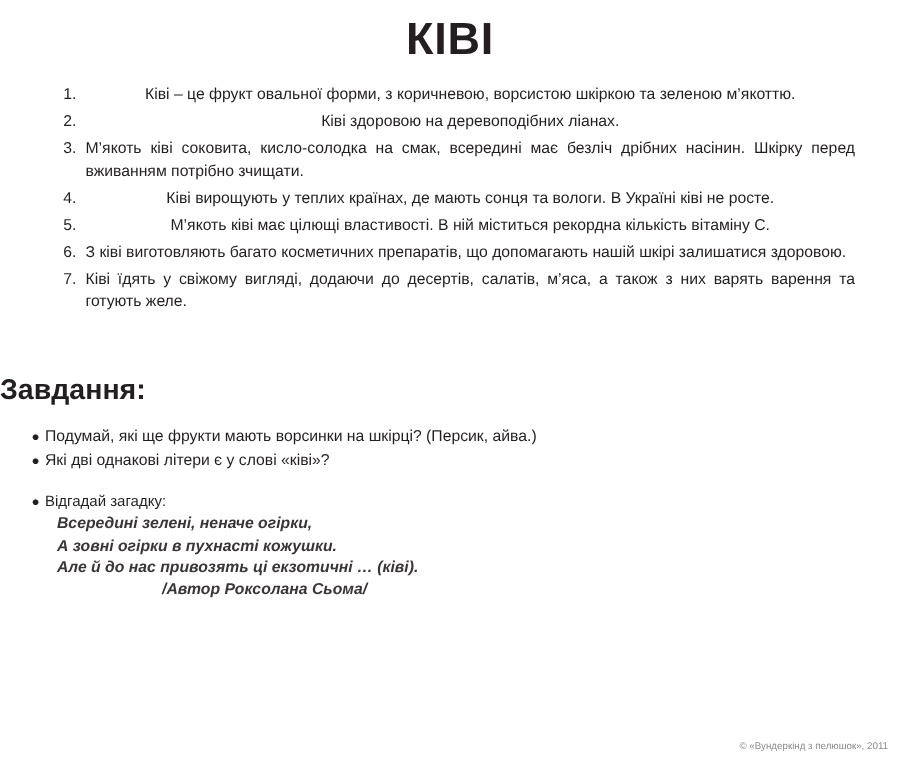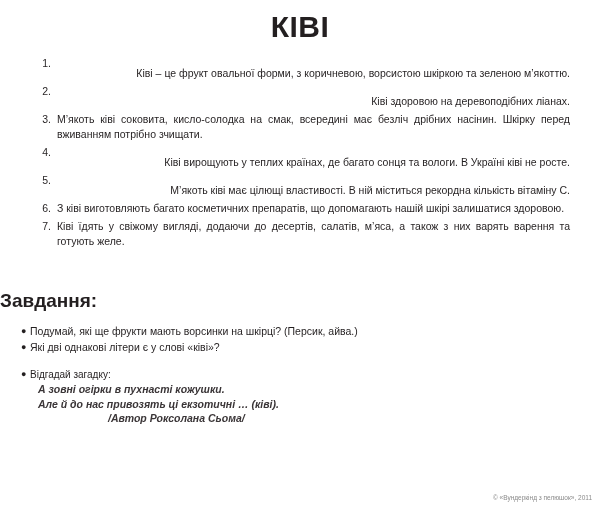--- a/index.html
+++ b/index.html
@@ -57,22 +57,21 @@
   }
   .fact-text {
     flex: 1 1 auto;
     font-size: 10.5px;
     line-height: 15px;
     text-align: justify;
     text-justify: inter-word;
     color: #231f20;
   }
   .fact-text.last-line-tight {
-    text-align: right;
-    margin-top: 10px;
+    text-align: center;
   }
 
   
   .tasks-heading {
     text-align: left;
     font-size: 19px;
     font-weight: bold;
     margin: 0;
     padding-top: 39px;
     line-height: 1;
@@ -167,21 +166,21 @@
       <span class="fact-text last-line-tight">Ківі здоровою на деревоподібних ліанах.</span>
     </div>
 
     <div class="fact-row">
       <span class="fact-num">3.</span>
       <span class="fact-text">М’якоть ківі соковита, кисло-солодка на смак, всередині має безліч дрібних насінин. Шкірку перед вживанням потрібно зчищати.</span>
     </div>
 
     <div class="fact-row">
       <span class="fact-num">4.</span>
-      <span class="fact-text last-line-tight">Ківі вирощують у теплих країнах, де багато сонця та вологи. В Україні ківі не росте.</span>
+      <span class="fact-text last-line-tight">Ківі вирощують у теплих країнах, де мають сонця та вологи. В Україні ківі не росте.</span>
     </div>
 
     <div class="fact-row">
       <span class="fact-num">5.</span>
       <span class="fact-text last-line-tight">М’якоть ківі має цілющі властивості. В ній міститься рекордна кількість вітаміну С.</span>
     </div>
 
     <div class="fact-row">
       <span class="fact-num">6.</span>
       <span class="fact-text">З ківі виготовляють багато косметичних препаратів, що допомагають нашій шкірі залишатися здоровою.</span>
@@ -211,20 +210,21 @@
   </div>
 
   <div class="riddle">
 
     <div class="riddle-head-row">
       <span class="bullet-dot">●</span>
       <span class="riddle-head-text">Відгадай загадку:</span>
     </div>
 
     <div class="riddle-lines">
+      <div class="riddle-line">Всередині зелені, неначе огірки,</div>
       <div class="riddle-line">А зовні огірки в пухнасті кожушки.</div>
       <div class="riddle-line">Але й до нас привозять ці екзотичні … (ківі).</div>
       <div class="riddle-author">/Автор Роксолана Сьома/</div>
     </div>
 
   </div>
 
   <div class="footer">© «Вундеркінд з пелюшок», 2011</div>
 
 </div>

